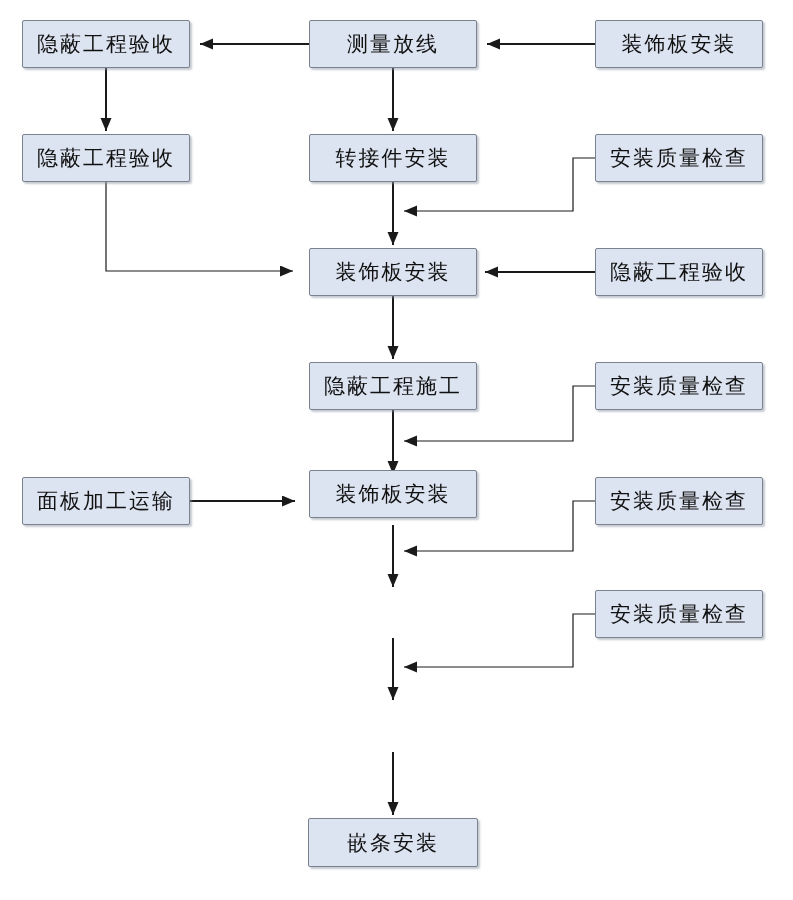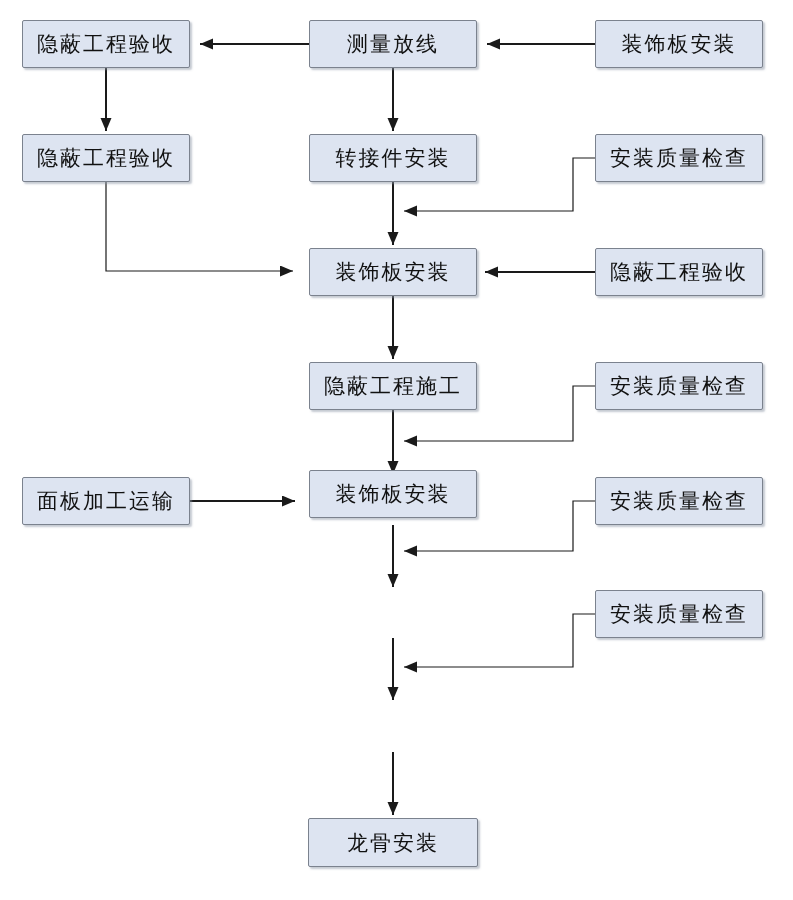--- a/index.html
+++ b/index.html
@@ -93,15 +93,15 @@
   <div class="node" style="left:309px;top:362px;width:168px;height:48px">隐蔽工程施工</div>
   <div class="node" style="left:595px;top:362px;width:168px;height:48px">安装质量检查</div>
 
   <div class="node" style="left:22px;top:477px;width:168px;height:48px">面板加工运输</div>
   <div class="node" style="left:309px;top:470px;width:168px;height:48px">装饰板安装</div>
   <div class="node" style="left:595px;top:477px;width:168px;height:48px">安装质量检查</div>
 
   <div class="node" style="left:595px;top:590px;width:168px;height:48px">安装质量检查</div>
 
 
-  <div class="node" style="left:308px;top:818px;width:170px;height:49px">龙骨安装</div>
+  <div class="node" style="left:308px;top:818px;width:170px;height:49px">嵌条安装</div>
 
 </div>
 
 </body></html>

